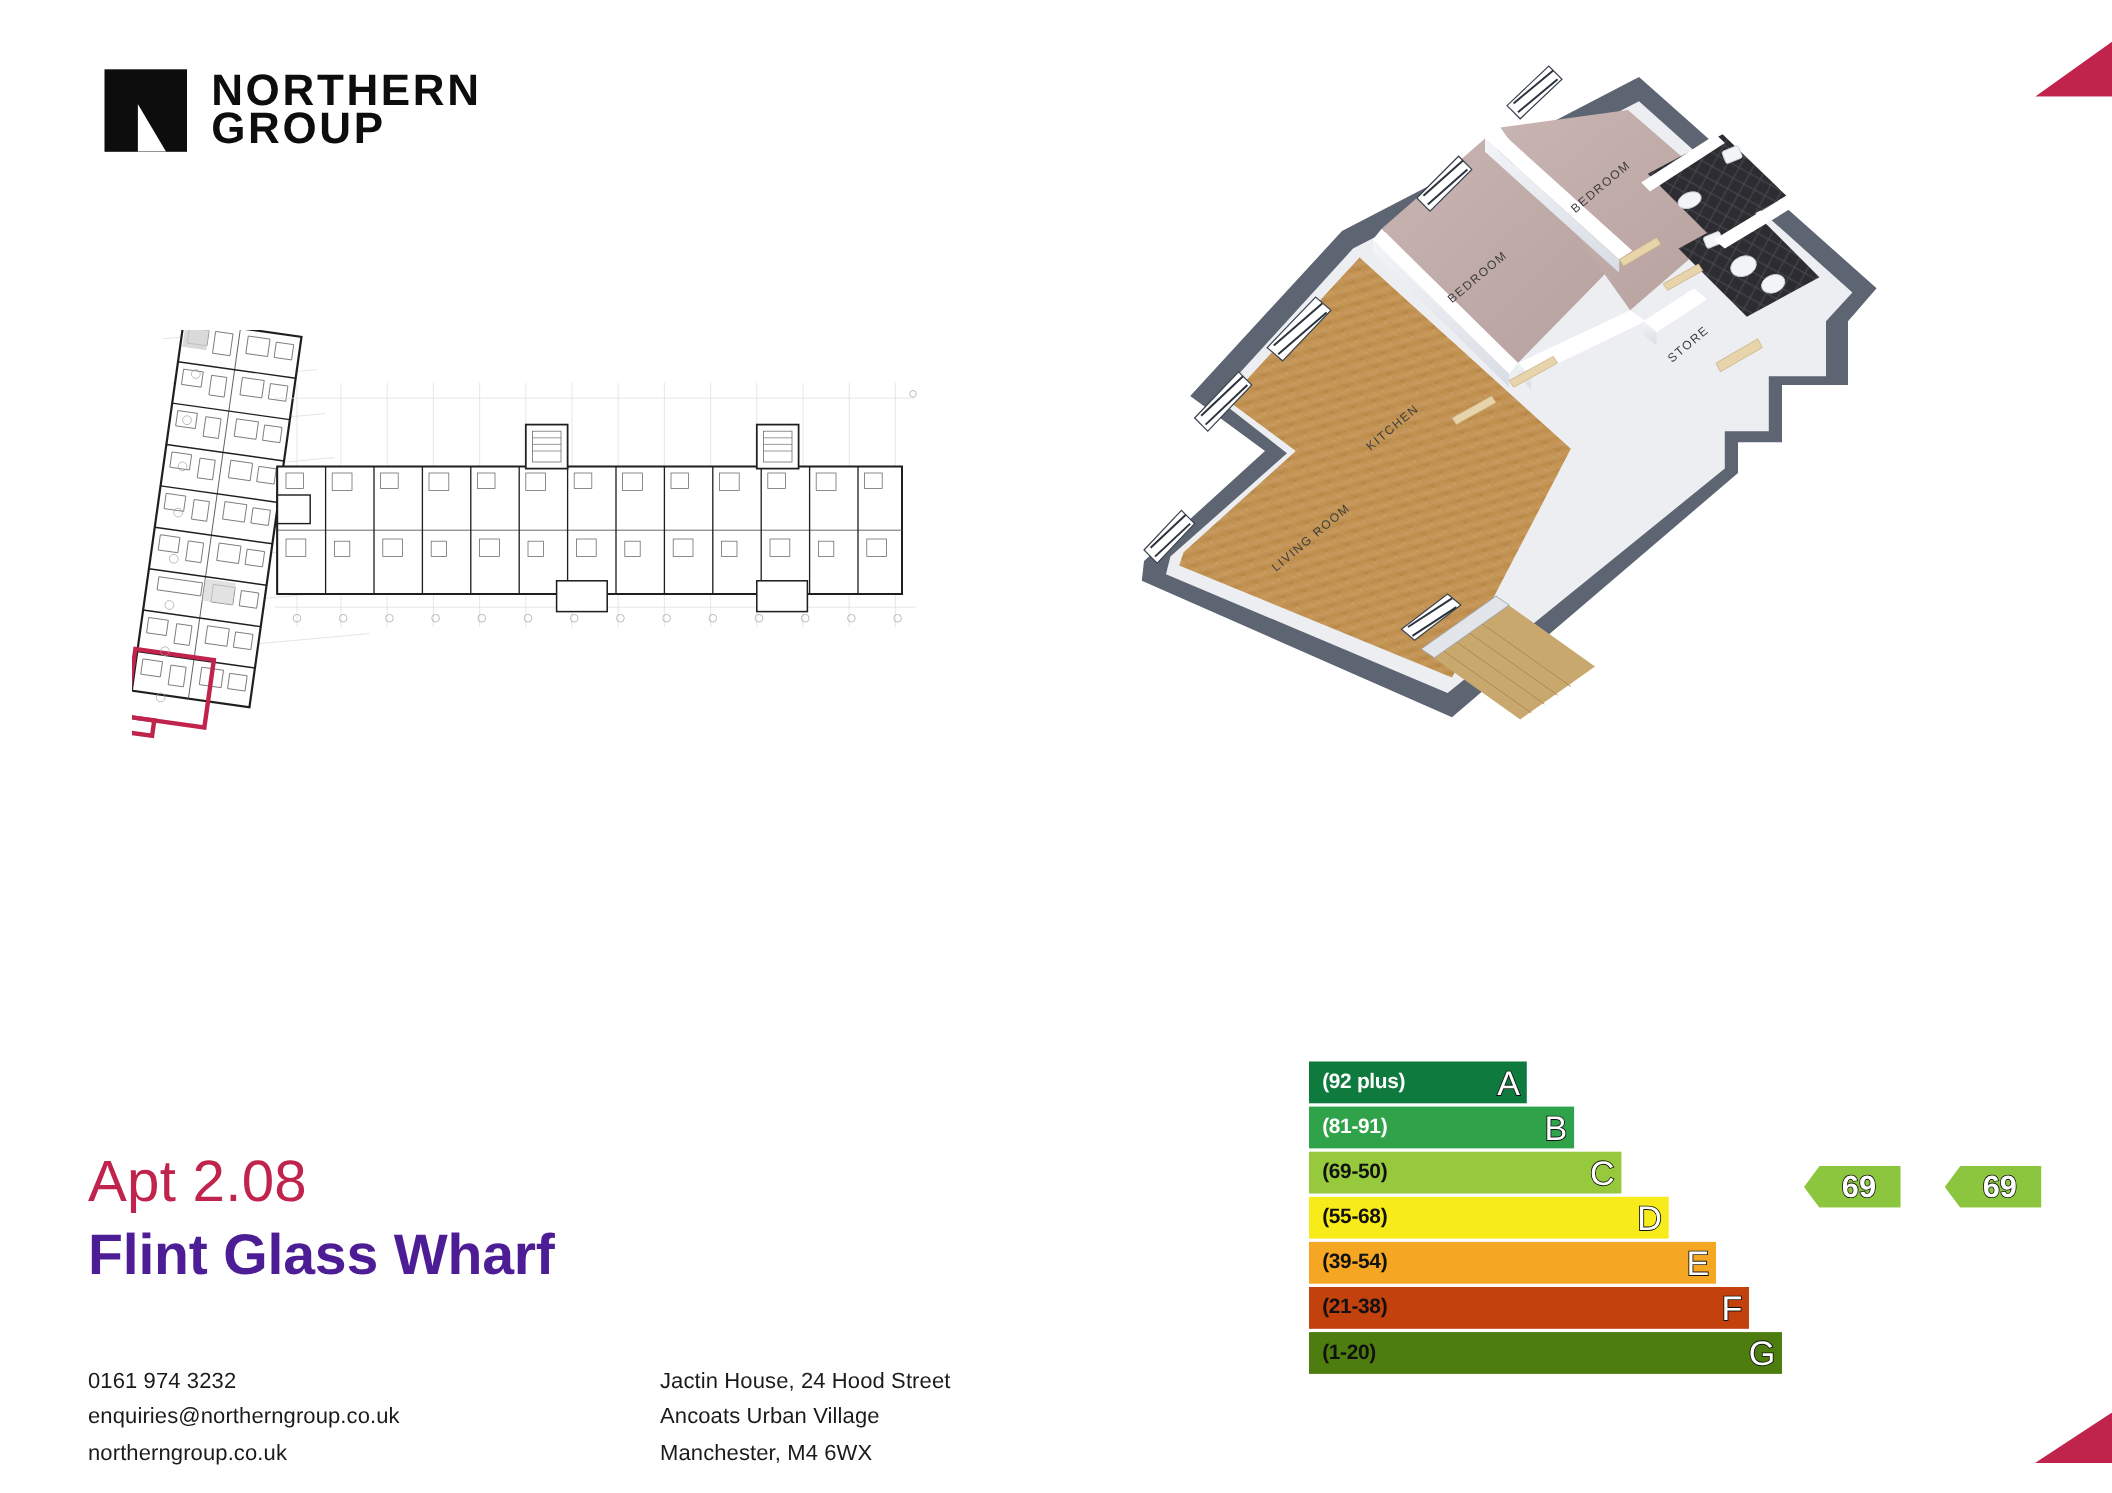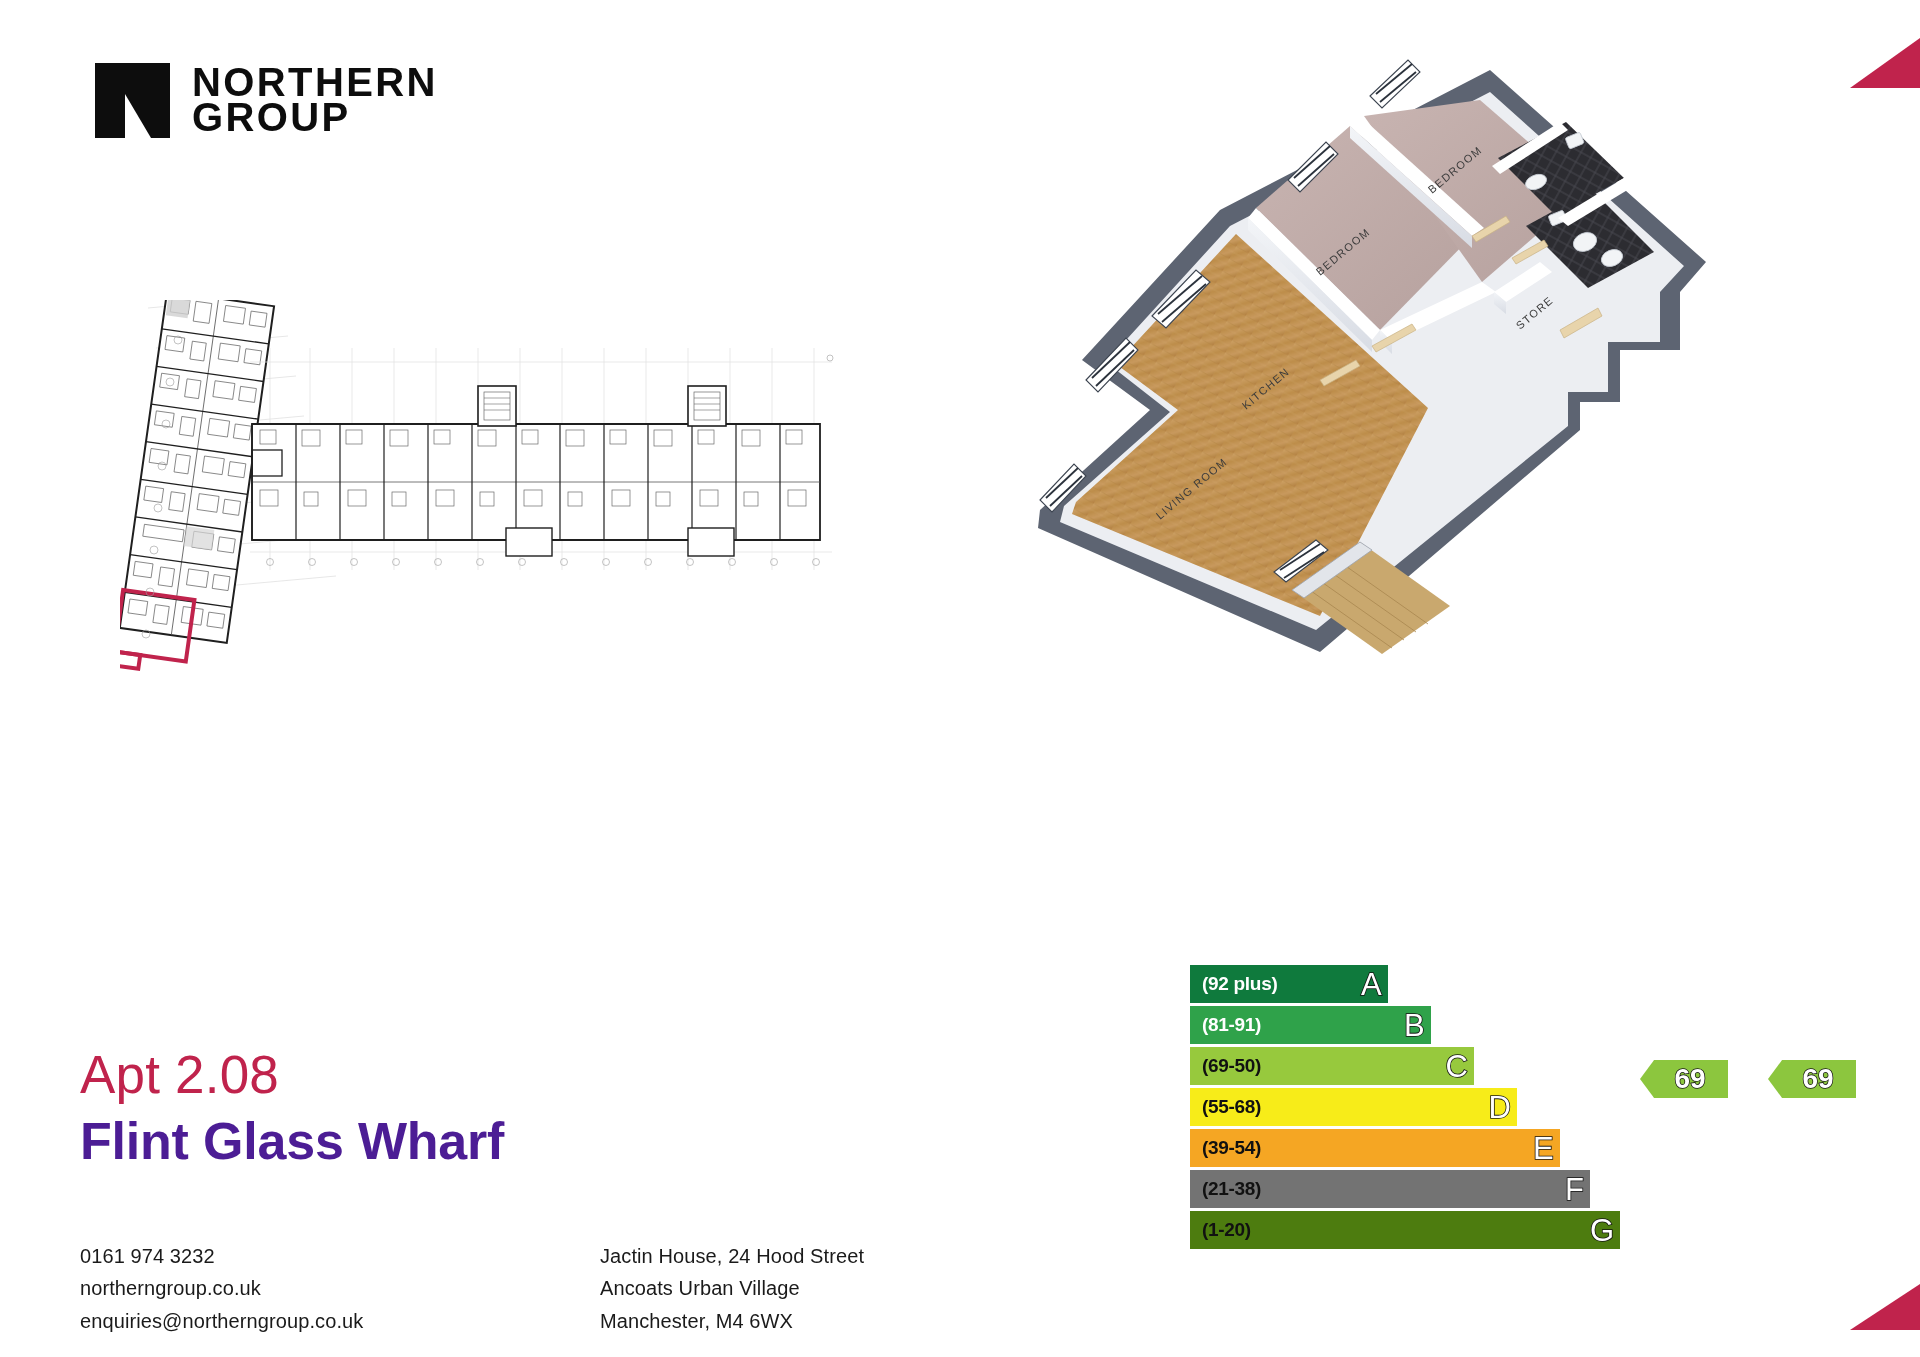--- a/index.html
+++ b/index.html
@@ -524,22 +524,22 @@
 
   <div id="title-block">
 
     <div id="apt-number">Apt 2.08</div>
     <div id="building-name">Flint Glass Wharf</div>
   </div>
 
   <div id="contact">
     <div id="contact-col-1">
       <div class="contact-line">0161 974 3232</div>
+      <div class="contact-line">enquiries@northerngroup.co.uk</div>
       <div class="contact-line">northerngroup.co.uk</div>
-      <div class="contact-line">enquiries@northerngroup.co.uk</div>
     </div>
     <div id="contact-col-2">
       <div class="contact-line">Jactin House, 24 Hood Street</div>
       <div class="contact-line">Ancoats Urban Village</div>
       <div class="contact-line">Manchester, M4 6WX</div>
     </div>
   </div>
 
   <div id="epc">
       <div class="epc-band" style="background: rgb(15, 122, 61); width: 46%;">
@@ -555,21 +555,21 @@
         <span class="epc-letter">C</span>
       </div>
       <div class="epc-band" style="background: rgb(247, 236, 25); width: 76%;">
         <span class="epc-range dark">(55-68)</span>
         <span class="epc-letter">D</span>
       </div>
       <div class="epc-band" style="background: rgb(245, 166, 35); width: 86%;">
         <span class="epc-range dark">(39-54)</span>
         <span class="epc-letter">E</span>
       </div>
-      <div class="epc-band" style="background: #737373; width: 93%; gap: 11px;">
+      <div class="epc-band" style="background: #c2410c; width: 93%; gap: 11px;">
         <span class="epc-range dark">(21-38)</span>
         <span class="epc-letter">F</span>
       </div>
       <div class="epc-band" style="background: #4d7c0f; width: 100%;">
         <span class="epc-range dark">(1-20)</span>
         <span class="epc-letter">G</span>
       </div>
     </div>
 
   <div class="epc-arrow" id="arrow-current">

